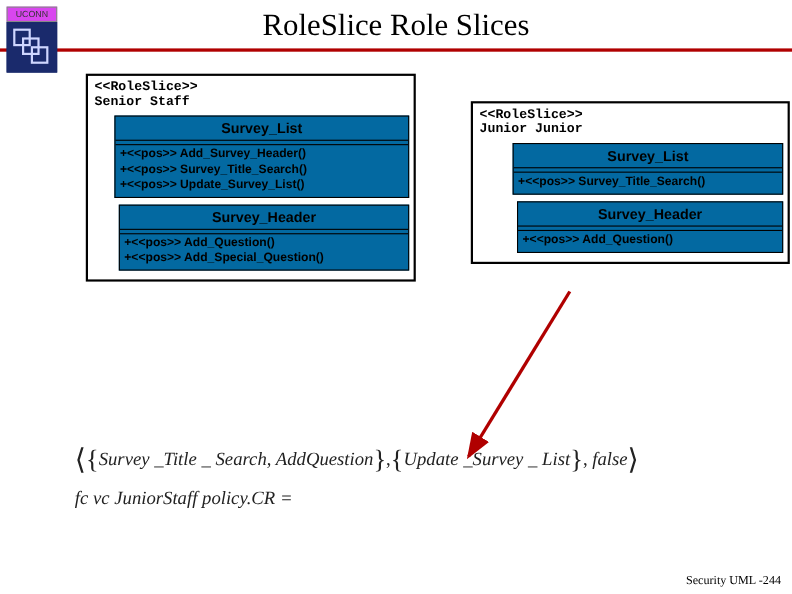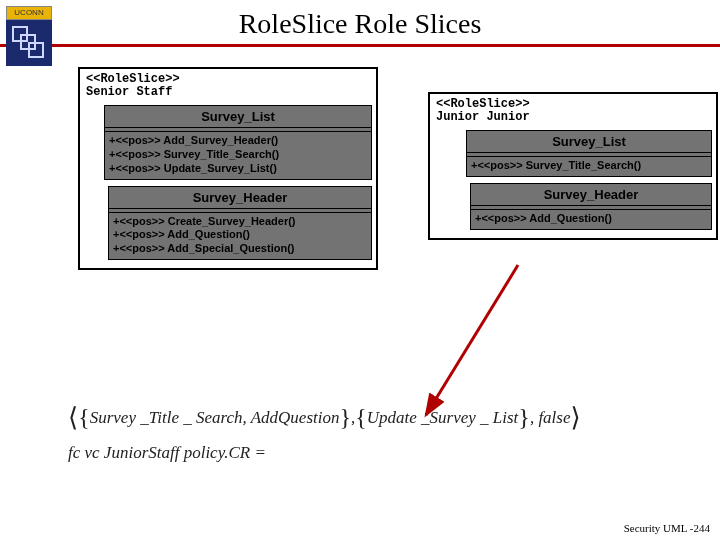--- a/index.html
+++ b/index.html
@@ -31,21 +31,21 @@
   .logo {
     position: absolute;
     left: 6px;
     top: 6px;
     width: 46px;
     height: 62px;
   }
   .logo-top {
     width: 46px;
     height: 14px;
-    background: #eab308;
+    background: #d946ef;
     border: 1px solid #888;
     font-size: 8px;
     text-align: center;
     line-height: 12px;
     color: #333;
   }
   .logo-bottom {
     width: 46px;
     height: 46px;
     background: #1a2a6c;
@@ -66,21 +66,21 @@
     padding: 4px 6px 8px 6px;
   }
   .stereo {
     font-family: "Courier New", monospace;
     font-weight: bold;
     font-size: 12px;
     line-height: 1.1;
   }
   .mini-class {
     border: 1.5px solid #000;
-    background: #737373;
+    background: #0369a1;
     margin-top: 6px;
   }
   .mini-name {
     text-align: center;
     font-weight: bold;
     font-size: 13px;
     padding: 3px 4px;
     border-bottom: 1.5px solid #000;
   }
   .mini-divider {
@@ -153,21 +153,20 @@
         <div class="op">+&lt;&lt;pos&gt;&gt; Add_Survey_Header()</div>
         <div class="op">+&lt;&lt;pos&gt;&gt; Survey_Title_Search()</div>
         <div class="op">+&lt;&lt;pos&gt;&gt; Update_Survey_List()</div>
       </div>
     </div>
 
     <div class="mini-class" style="margin-left:22px; margin-right:-2px;">
       <div class="mini-name">Survey_Header</div>
       <div class="mini-divider"></div>
       <div class="mini-ops">
-        <div class="op">+&lt;&lt;pos&gt;&gt; Create_Survey_Header()</div>
         <div class="op">+&lt;&lt;pos&gt;&gt; Add_Question()</div>
         <div class="op">+&lt;&lt;pos&gt;&gt; Add_Special_Question()</div>
       </div>
     </div>
   </div>
 
   <div class="role-slice" style="left:400px; top:45px; width:290px;">
     <div class="stereo">&lt;&lt;RoleSlice&gt;&gt;</div>
     <div class="stereo">Junior Junior</div>
 

